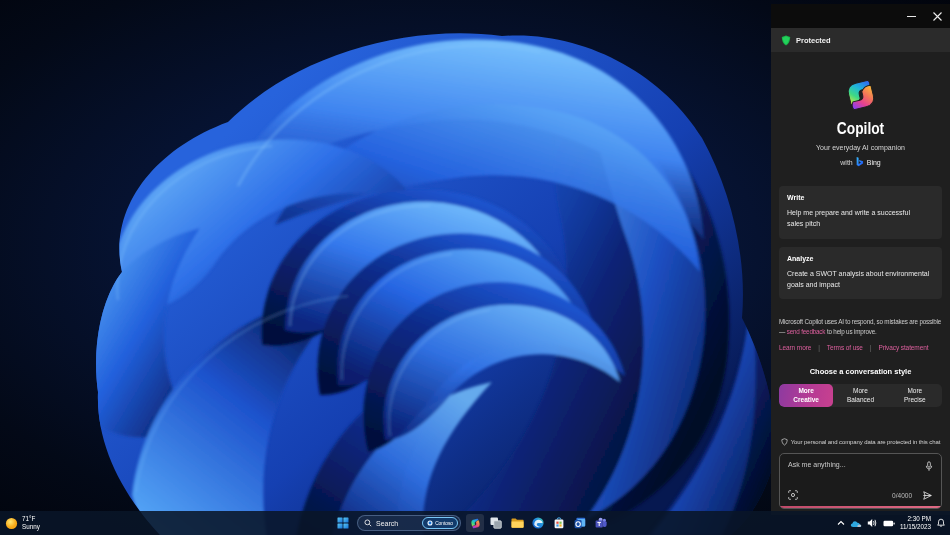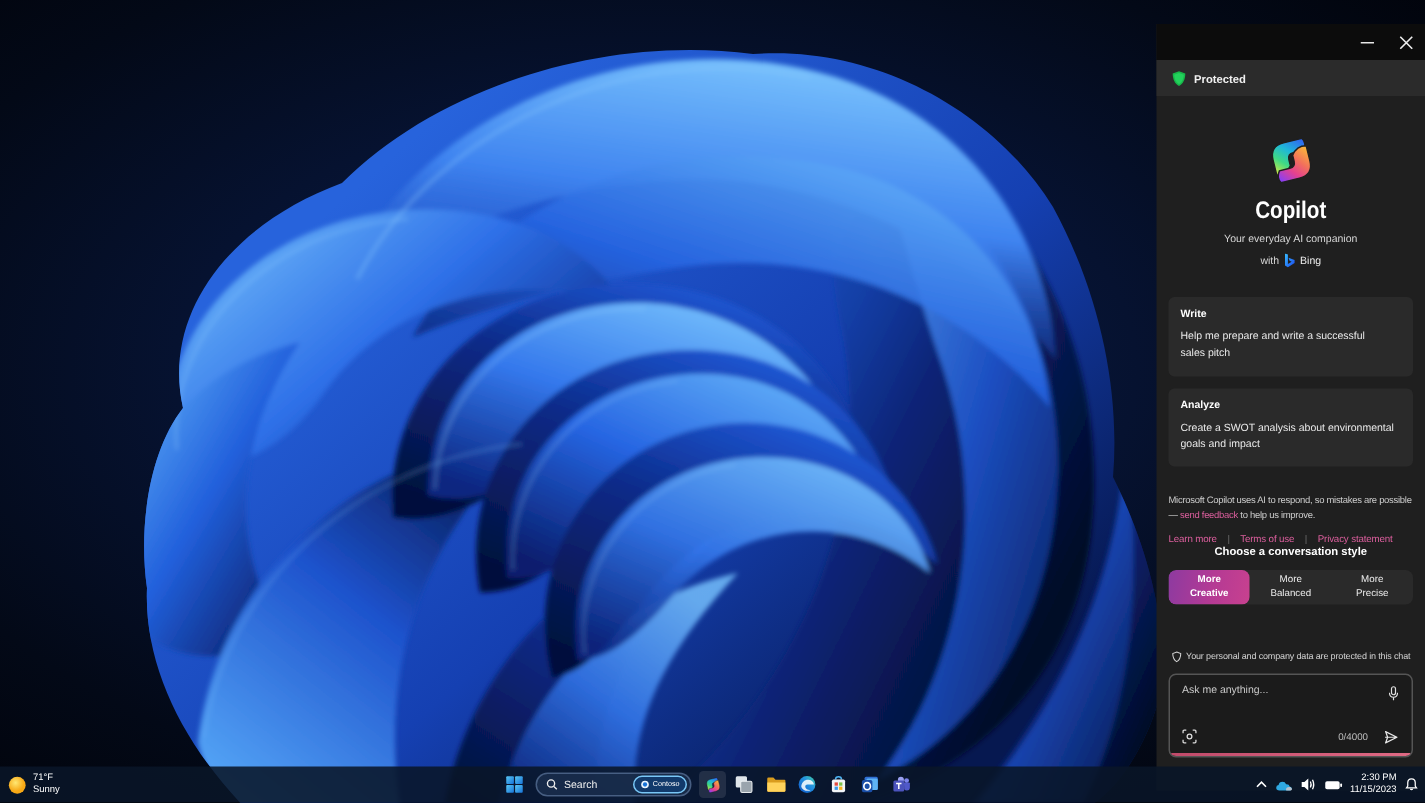--- a/index.html
+++ b/index.html
@@ -2,21 +2,21 @@
 <html><head>
 <meta charset="utf-8">
 <style>
   * { margin:0; padding:0; box-sizing:border-box; }
   html,body { width:950px; height:535px; overflow:hidden; background:#01060f;
     font-family:"Liberation Sans", sans-serif; }
   #screen { position:relative; width:950px; height:535px; overflow:hidden; }
   #wallpaper { position:absolute; left:0; top:0; width:950px; height:535px; }
 
   
-  #copilot-panel { position:absolute; top:16px; right:0; width:179px; height:511px;
+  #copilot-panel { position:absolute; top:4px; right:0; width:179px; height:511px;
     background:#1f1f1f; display:flex; flex-direction:column; color:#fff; }
   .titlebar { height:24px; background:#0c0c0c; display:flex; align-items:center;
     justify-content:flex-end; flex:none; }
   .tb-btn { width:26px; height:24px; display:flex; align-items:center; justify-content:center; }
   .protected-bar { height:24px; background:#2b2b2b; display:flex; align-items:center;
     padding:0 10px; gap:5px; flex:none; }
   .protected-bar .label { font-size:7.5px; font-weight:700; color:#f0f0f0; }
   .panel-body { flex:1; padding:0 8px; display:flex; flex-direction:column; align-items:stretch; }
 
   .logo-wrap { display:flex; justify-content:center; margin-top:24px; }
@@ -36,21 +36,21 @@
 
   .disclaimer { font-size:6.3px; color:#cdcdcd; line-height:1.6; margin-top:18px;
     letter-spacing:-0.18px; }
   .disclaimer .dline { display:block; white-space:nowrap; }
   .disclaimer .link { color:#dd5f9e; }
   .footer-links { display:flex; align-items:center; margin-top:6px; font-size:6.5px;
     letter-spacing:-0.1px; }
   .footer-links .flink { color:#dd5f9e; }
   .footer-links .sep { color:#6d6d6d; margin:0 7px; }
 
-  .style-title { text-align:center; font-size:7.5px; font-weight:700; }
+  .style-title { text-align:center; font-size:7.5px; font-weight:700; margin-top:16px; }
   .segmented { display:flex; background:#2a2a2a; border-radius:5px; margin-top:8px;
     height:23px; overflow:hidden; flex:none; }
   .segment { flex:1; display:flex; flex-direction:column; align-items:center;
     justify-content:center; font-size:6.5px; line-height:1.45; color:#ededed;
     border-radius:5px; }
   .segment.selected { background:linear-gradient(100deg,#8d3aa0 0%,#b53a94 55%,#c8418f 100%);
     color:#fff; font-weight:700; }
 
   .privacy-note { display:flex; align-items:center; justify-content:center; gap:3px;
     margin-top:31px; font-size:6px; color:#d2d2d2; white-space:nowrap;

